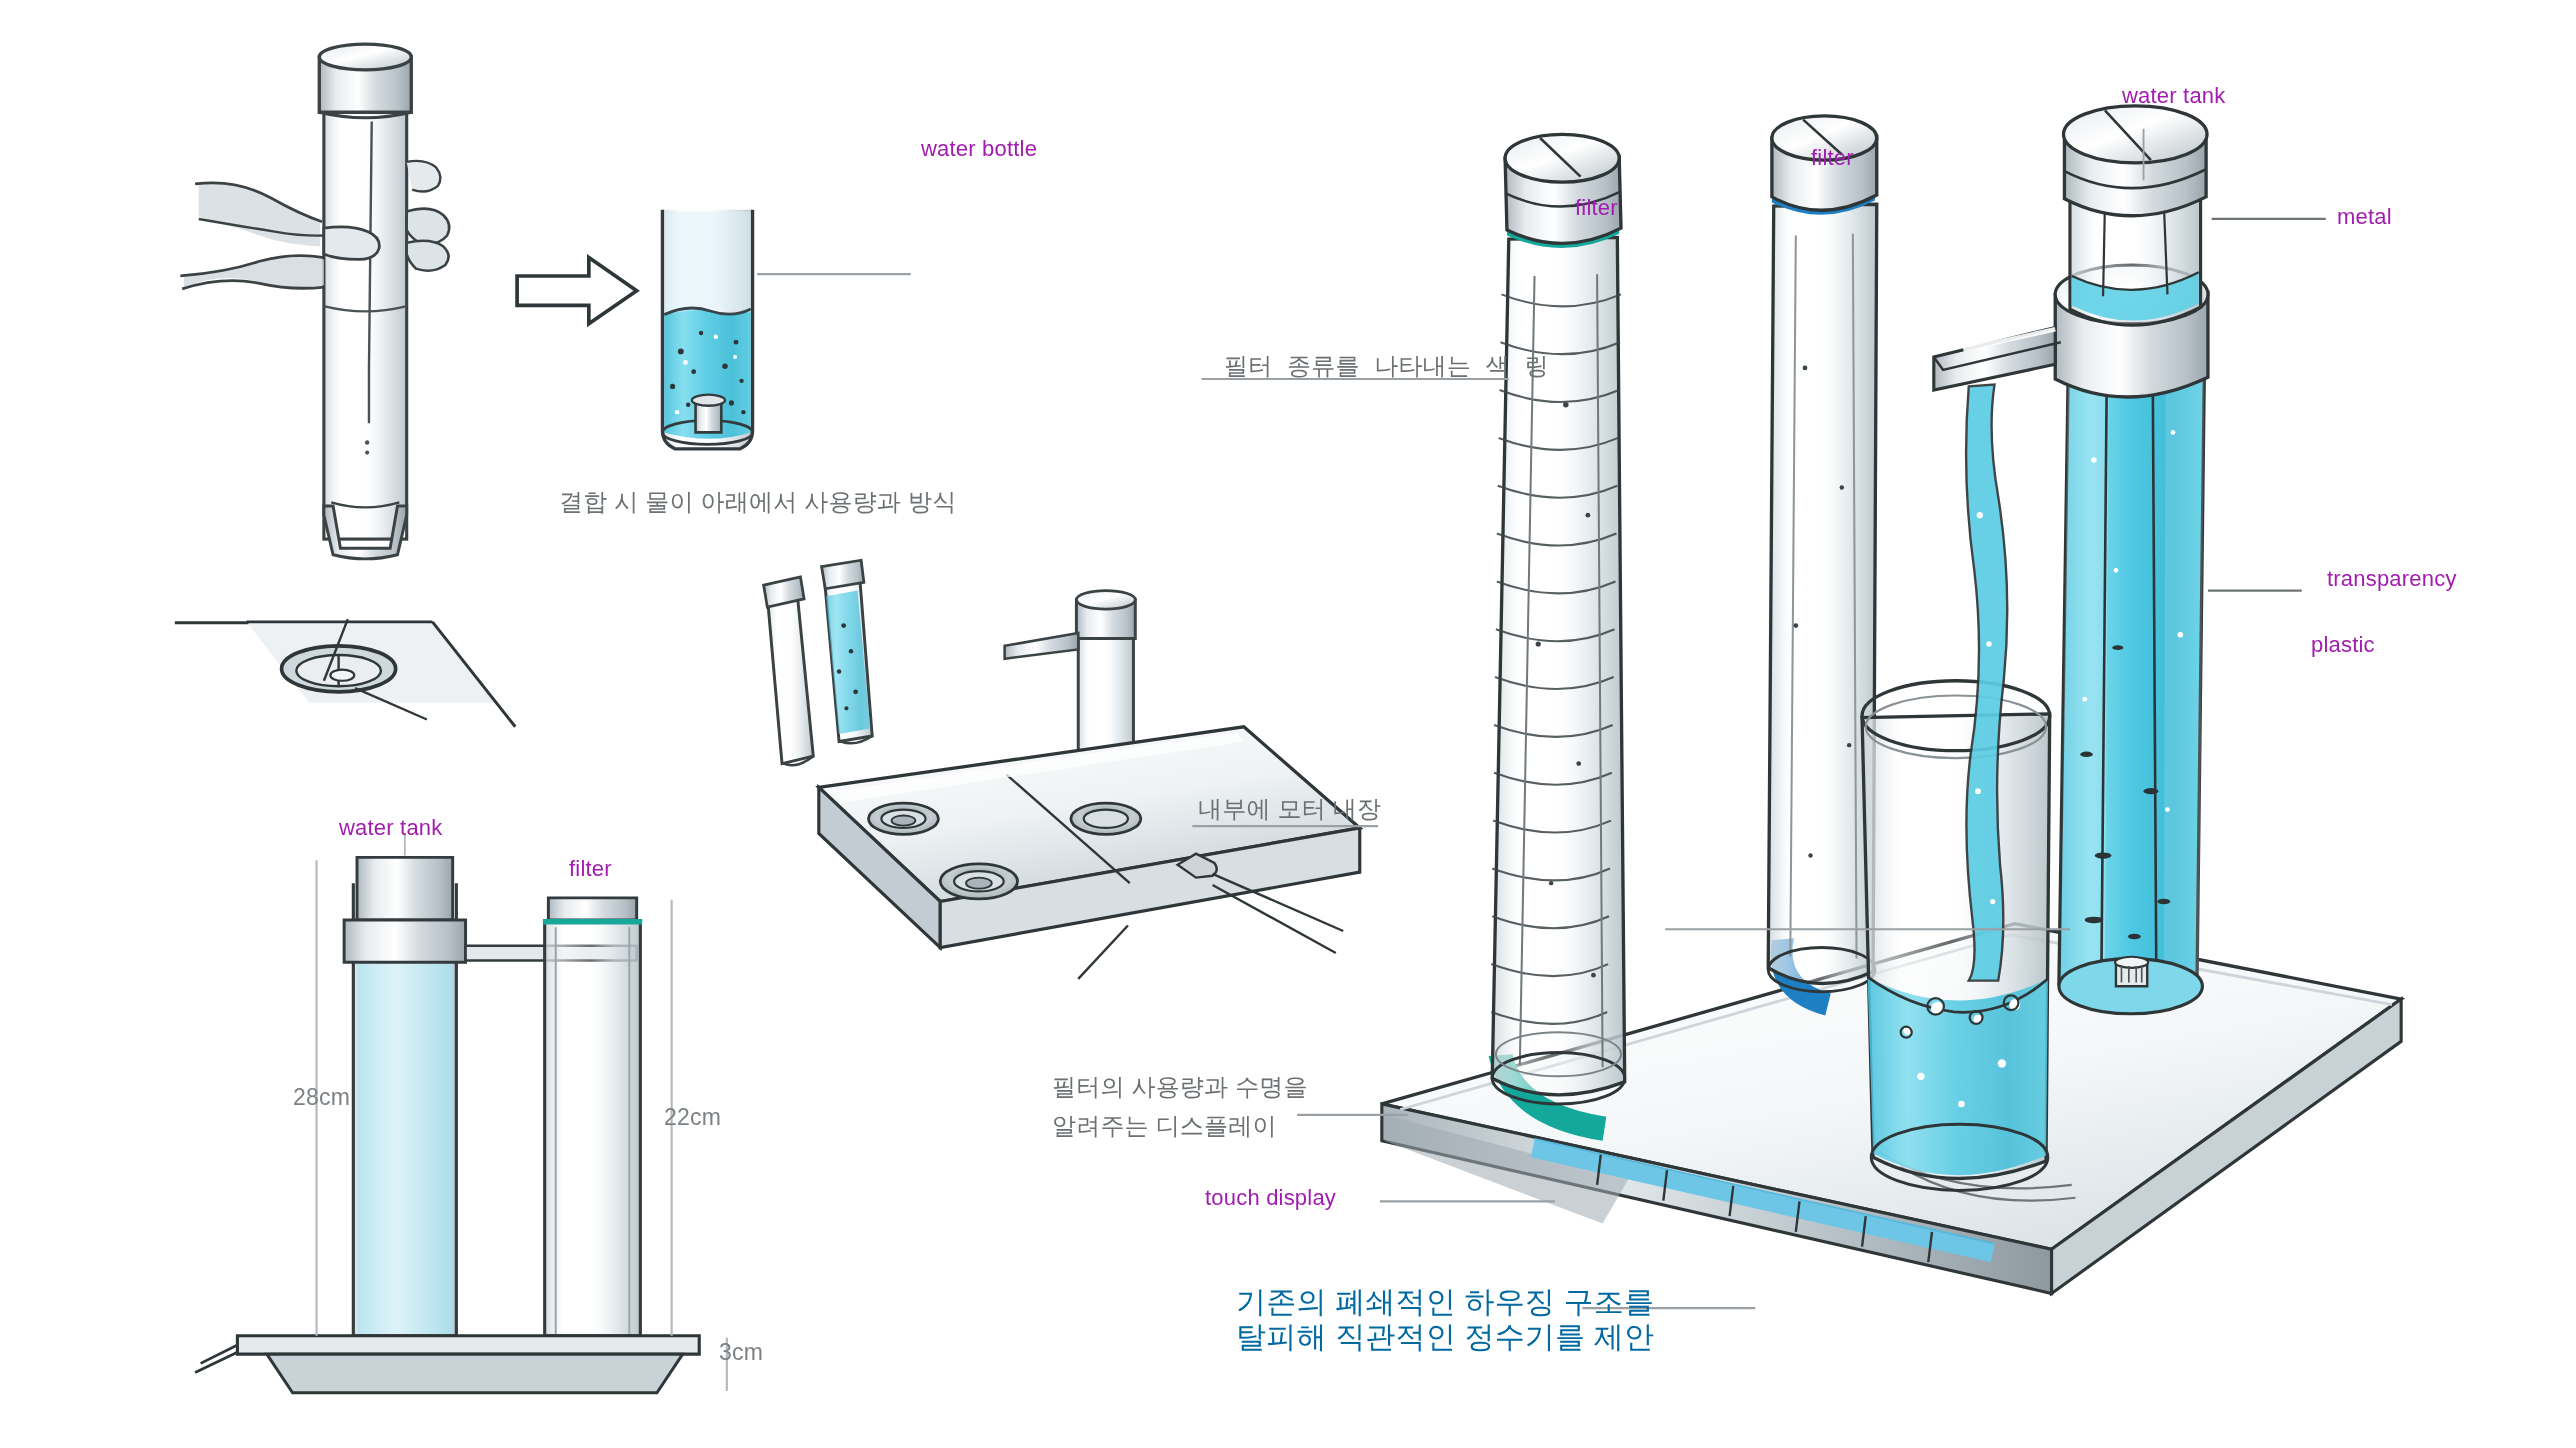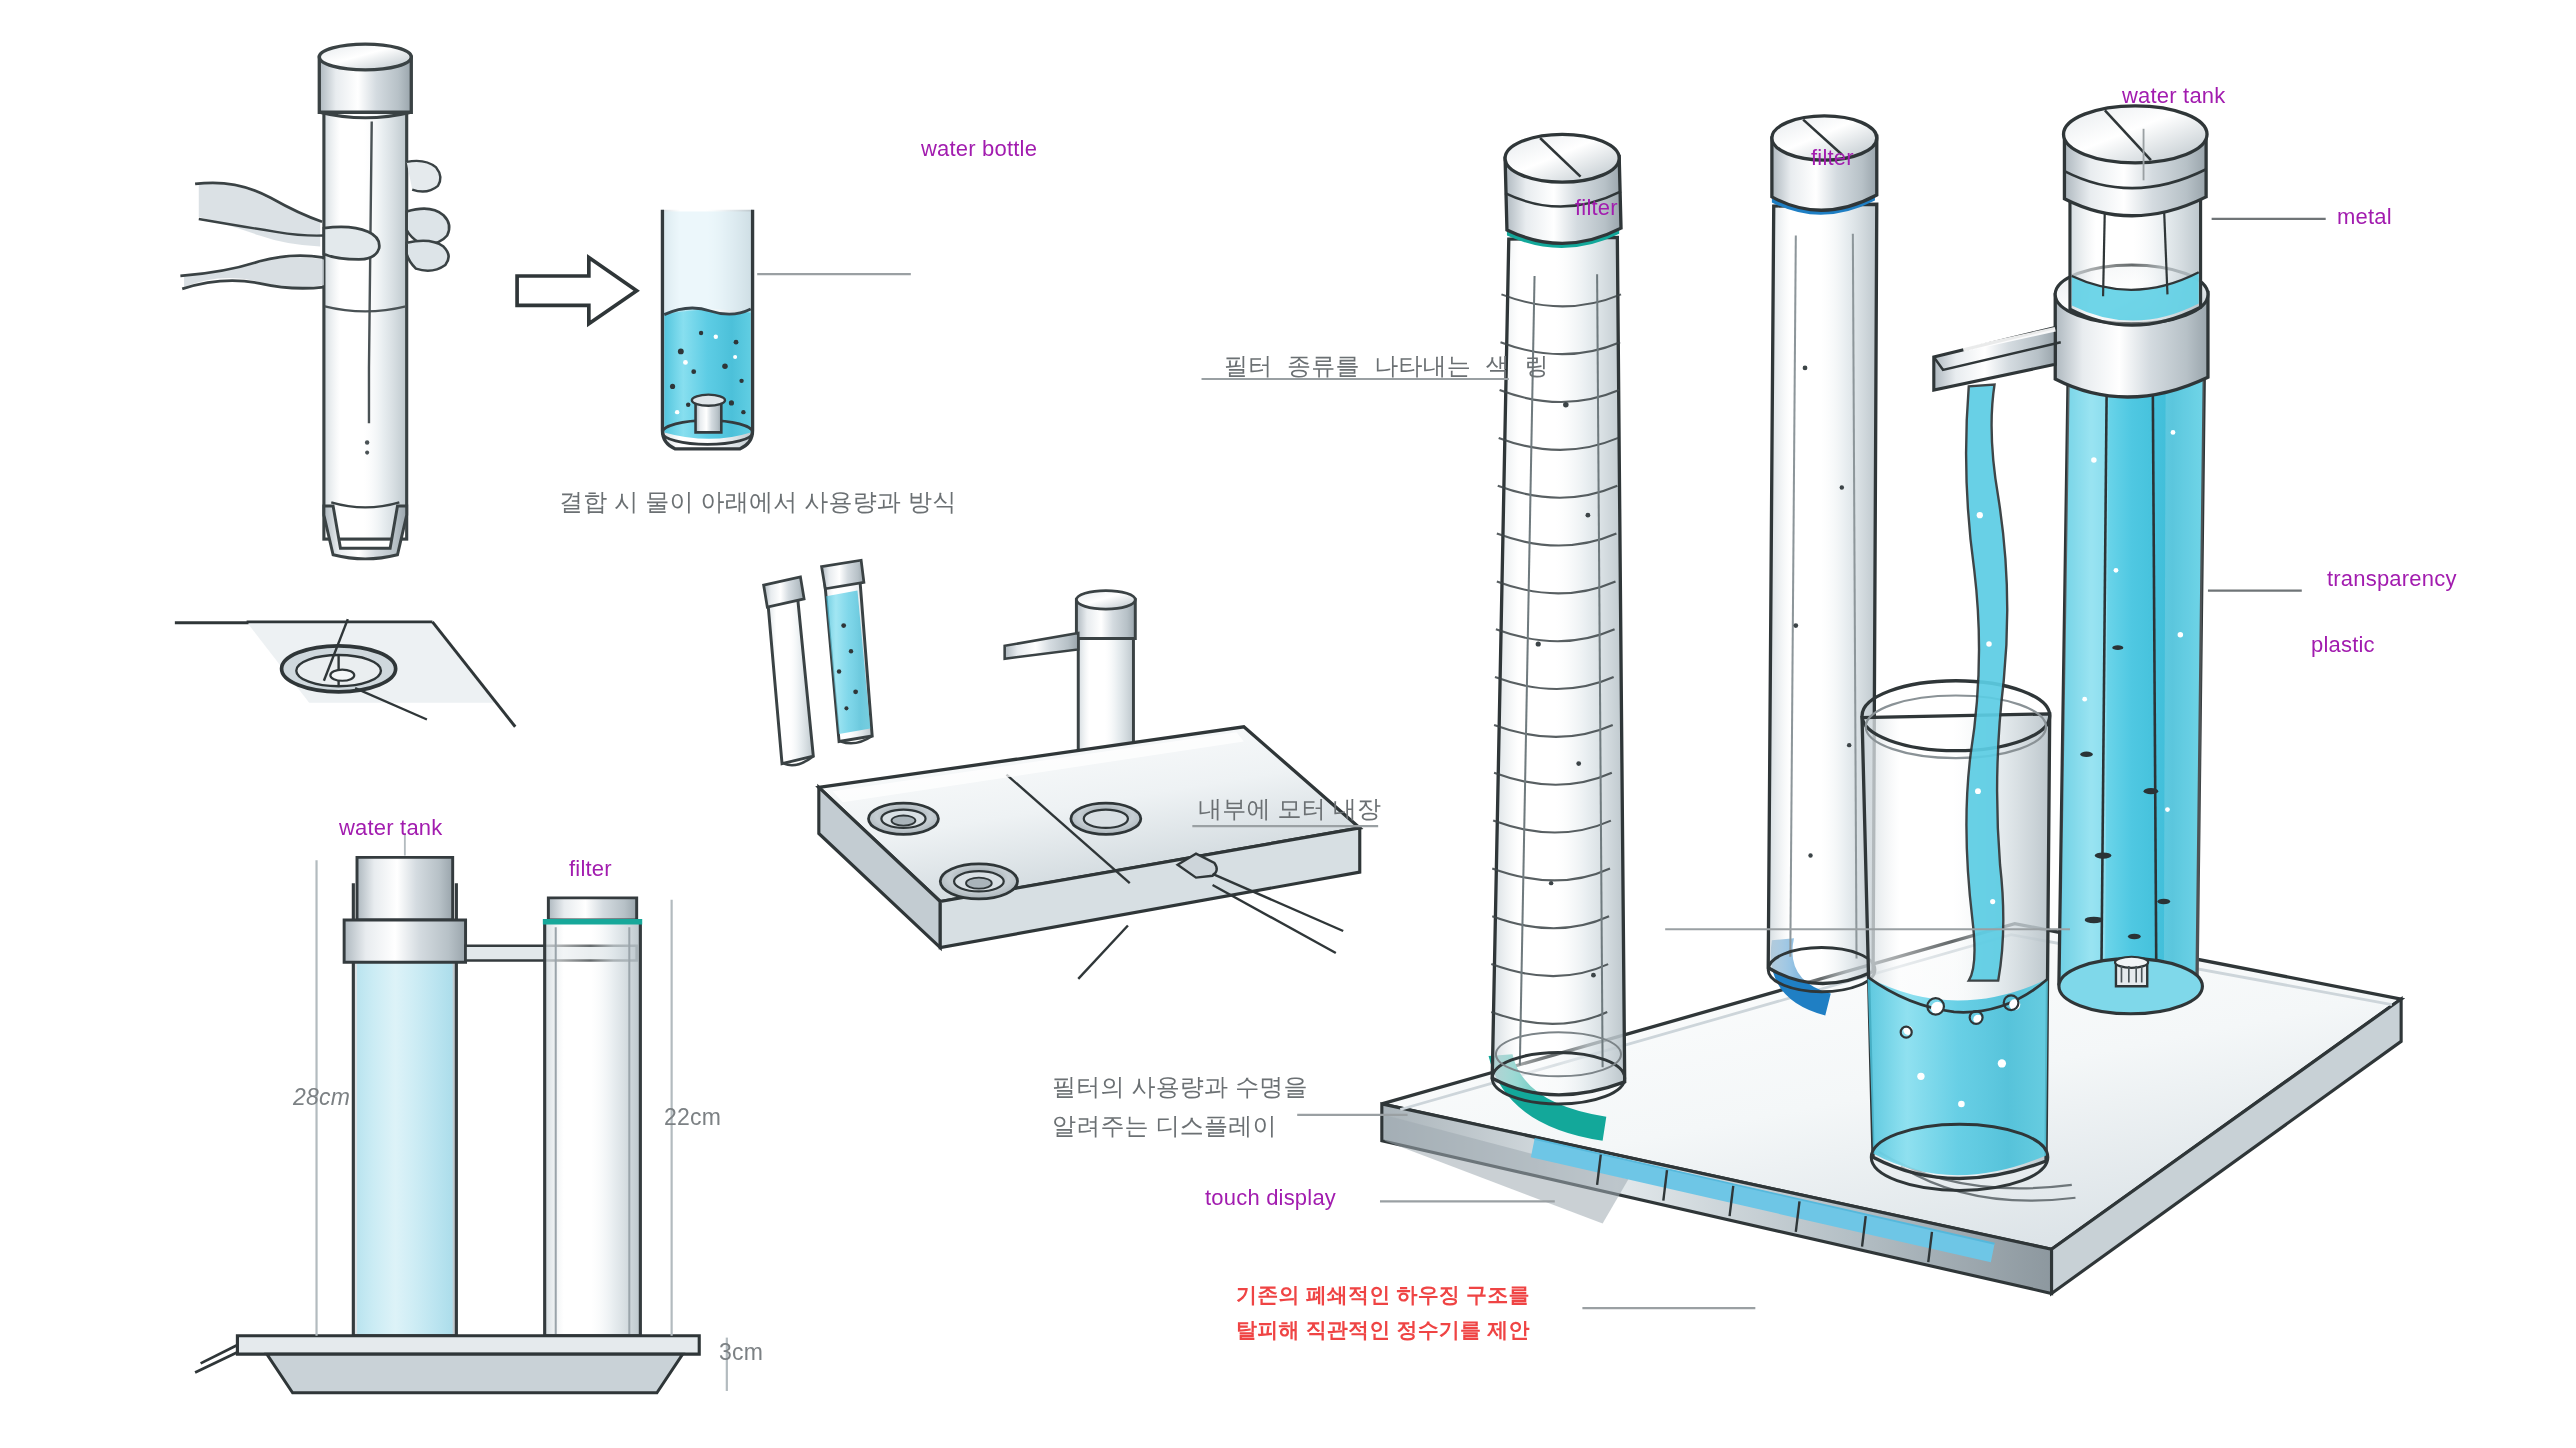--- a/index.html
+++ b/index.html
@@ -3,21 +3,21 @@
 <meta charset="utf-8">
 <style>
   html,body{margin:0;padding:0;background:#ffffff;}
   body{width:2576px;height:1448px;font-family:"Liberation Sans","DejaVu Sans",sans-serif;overflow:hidden;}
   #sheet{position:relative;width:2576px;height:1448px;background:#fff;}
   svg.layer{position:absolute;left:0;top:0;width:2576px;height:1448px;}
   .lbl{position:absolute;color:#6d7275;font-family:"Liberation Sans","DejaVu Sans",sans-serif;white-space:pre;letter-spacing:0.2px;}
   .lbl-en{font-size:22px;color:#a21caf;}
   .lbl-ko{font-size:24px;color:#6b7073;line-height:1.45;}
   .lbl-dim{font-size:23px;color:#7c8184;}
-  .lbl-hi{font-size:21px;color:#ef4444;line-height:1.5;font-weight:700;}
+  .lbl-hi{font-size:30px;color:#0369a1;line-height:1.5;font-weight:400;}
 </style>
 </head>
 <body>
 
 <div id="sheet">
 
   <svg class="layer" viewBox="0 0 2800 1574">
     <defs>
       <linearGradient id="gMetal" x1="0" y1="0" x2="1" y2="0">
         <stop offset="0%" stop-color="#aeb8bf"></stop>
@@ -480,21 +480,21 @@
   <div class="lbl lbl-en" style="left:1811px;top:145px;">filter</div>
   <div class="lbl lbl-en" style="left:2122px;top:83px;">water tank</div>
 
   <div class="lbl lbl-en" style="left:2337px;top:204px;">metal</div>
   <div class="lbl lbl-en" style="left:2311px;top:566px;margin-left:16px;">transparency</div>
   <div class="lbl lbl-en" style="left:2311px;top:601px;margin-top:31px;">plastic</div>
 
   <div class="lbl lbl-en" style="left:339px;top:815px;">water tank</div>
   <div class="lbl lbl-en" style="left:569px;top:856px;">filter</div>
 
-  <div class="lbl lbl-dim" style="left:293px;top:1084px;font-style:italic;">28cm</div>
+  <div class="lbl lbl-dim" style="left:293px;top:1084px;">28cm</div>
   <div class="lbl lbl-dim" style="left:664px;top:1104px;">22cm</div>
   <div class="lbl lbl-dim" style="left:719px;top:1339px;">3cm</div>
 
   <div class="lbl lbl-hi" style="left:1236px;top:1279px;">기존의 폐쇄적인 하우징 구조를</div>
   <div class="lbl lbl-hi" style="left:1236px;top:1314px;">탈피해 직관적인 정수기를 제안</div>
 
 </div>
 
 
 </body></html>

